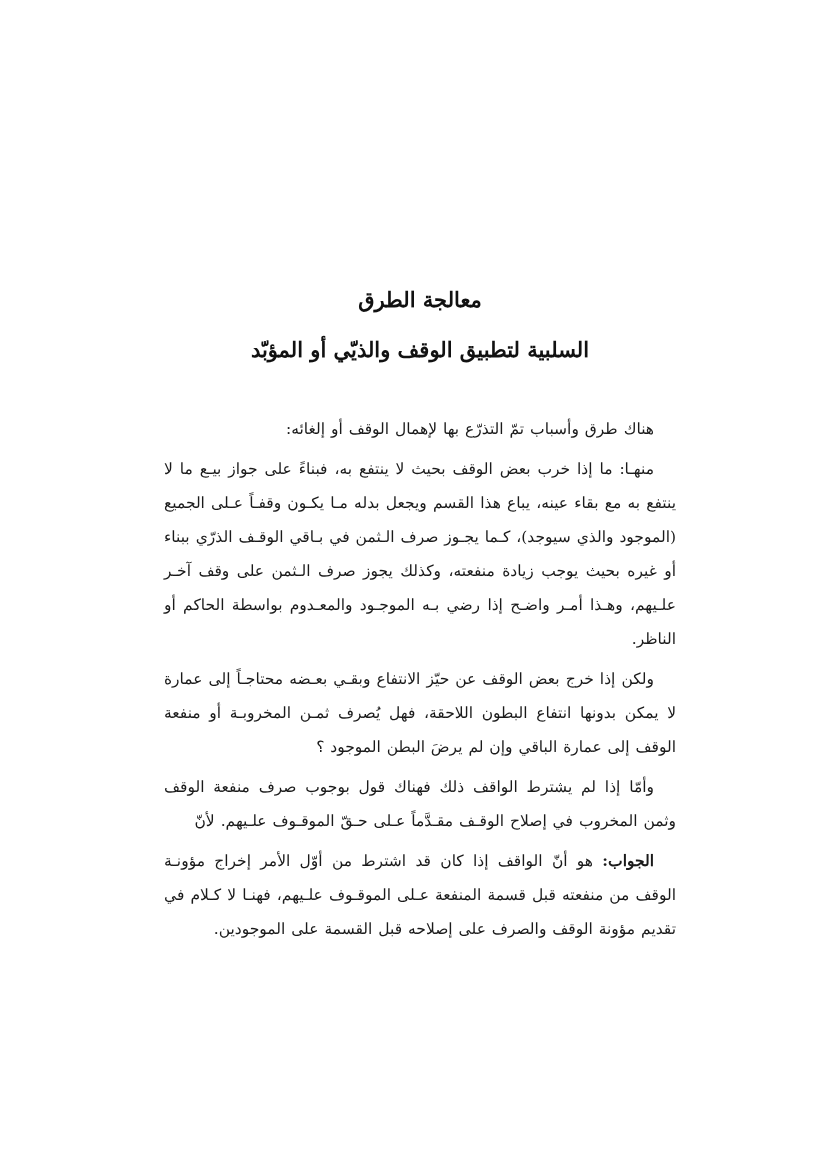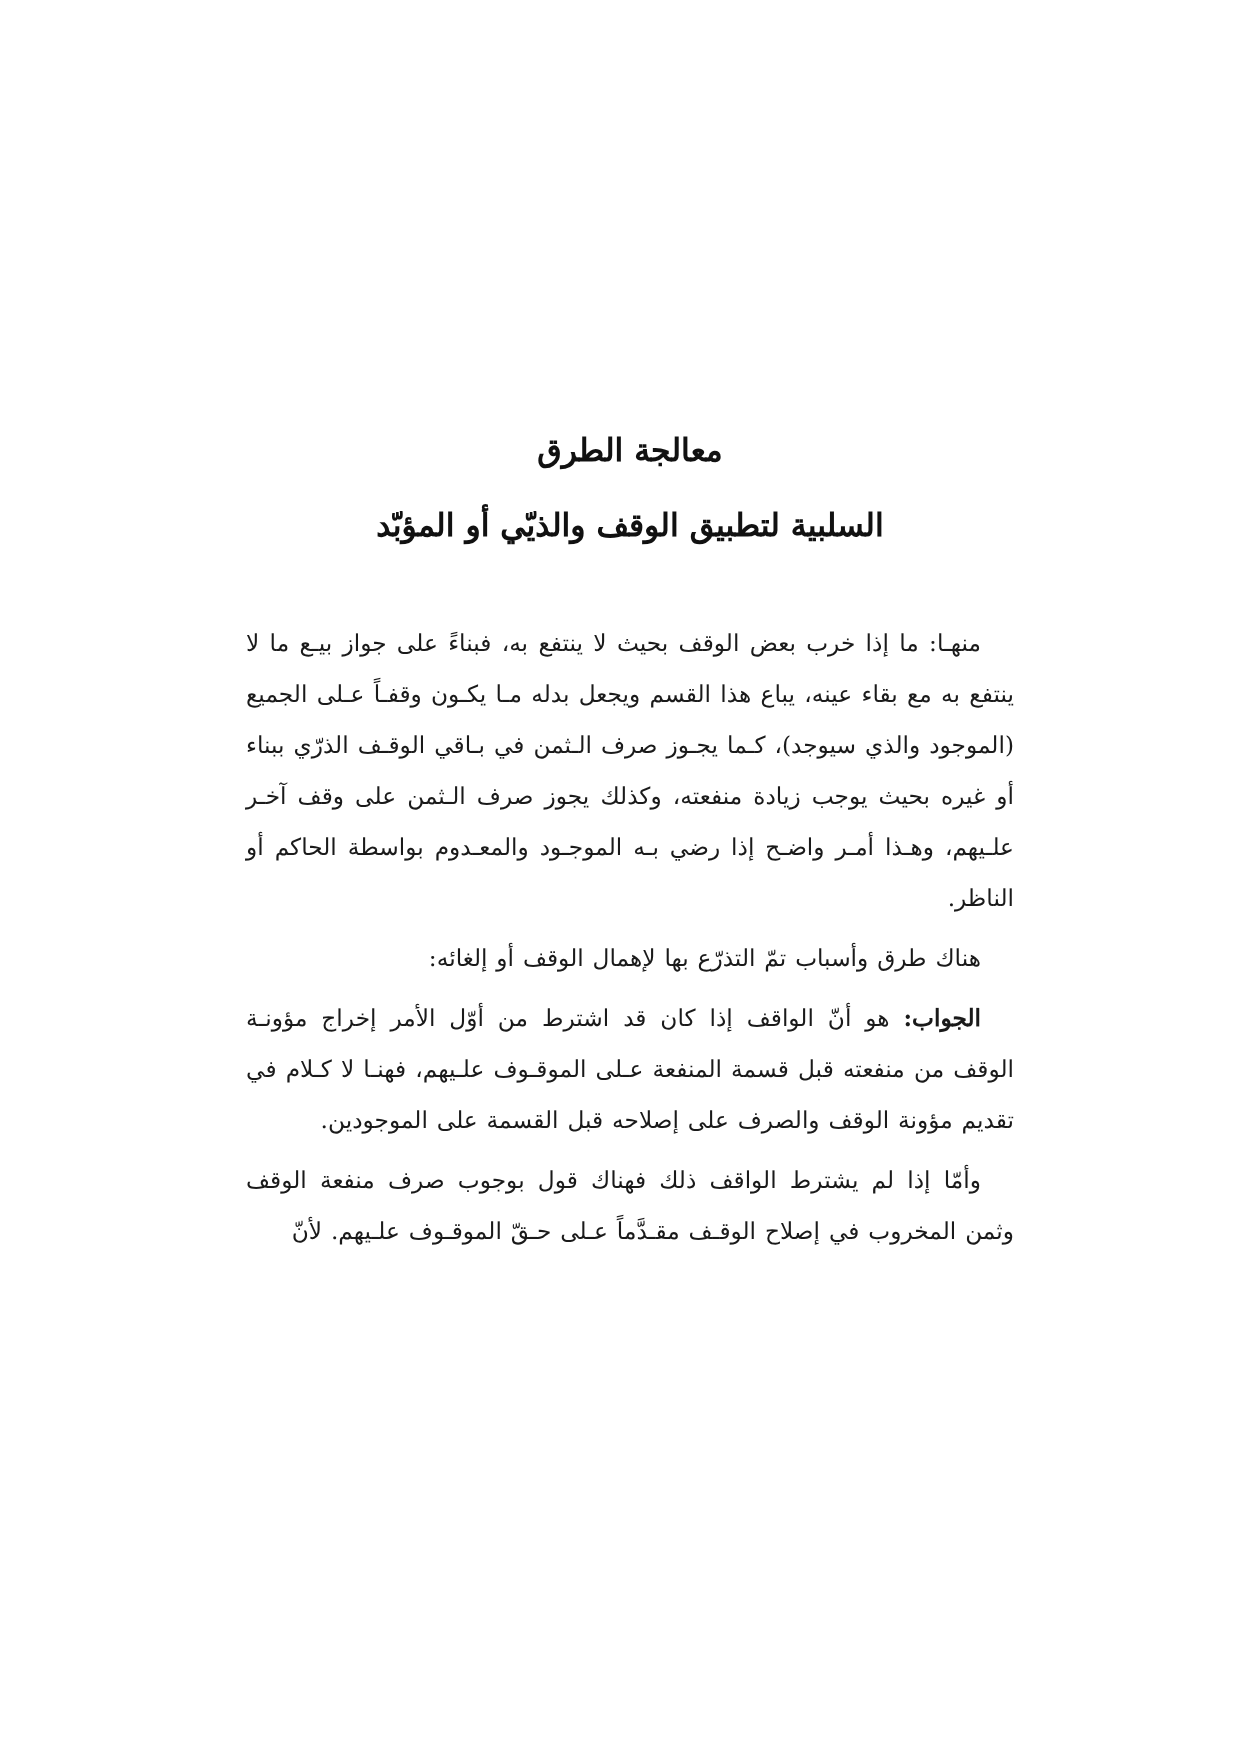--- a/index.html
+++ b/index.html
@@ -57,26 +57,29 @@
     }
   </style>
 </head>
 <body>
 
 <div class="page">
   <h1 class="title title-1">معالجة الطرق</h1>
   <h2 class="title title-2">السلبية لتطبيق الوقف والذيّي أو المؤبّد</h2>
 
   <div class="body-text">
-    <p class="para">
-      <span>منهـا: ما إذا خرب بعض الوقف بحيث لا ينتفع به، فبناءً على جواز بيـع ما لا ينتفع به مع بقاء عينه، يباع هذا القسم ويجعل بدله مـا يكـون وقفـاً عـلى الجميع (الموجود والذي سيوجد)، كـما يجـوز صرف الـثمن في بـاقي الوقـف الذرّي ببناء أو غيره بحيث يوجب زيادة منفعته، وكذلك يجوز صرف الـثمن على وقف آخـر علـيهم، وهـذا أمـر واضـح إذا رضي بـه الموجـود والمعـدوم بواسطة الحاكم أو الناظر.</span>
-    </p>
     <p class="para first">
       <span>هناك طرق وأسباب تمّ التذرّع بها لإهمال الوقف أو إلغائه:</span>
     </p>
     <p class="para">
-      <span class="bold-lead">الجواب:</span><span> هو أنّ الواقف إذا كان قد اشترط من أوّل الأمر إخراج مؤونـة الوقف من منفعته قبل قسمة المنفعة عـلى الموقـوف علـيهم، فهنـا لا كـلام في تقديم مؤونة الوقف والصرف على إصلاحه قبل القسمة على الموجودين.</span>
+      <span>منهـا: ما إذا خرب بعض الوقف بحيث لا ينتفع به، فبناءً على جواز بيـع ما لا ينتفع به مع بقاء عينه، يباع هذا القسم ويجعل بدله مـا يكـون وقفـاً عـلى الجميع (الموجود والذي سيوجد)، كـما يجـوز صرف الـثمن في بـاقي الوقـف الذرّي ببناء أو غيره بحيث يوجب زيادة منفعته، وكذلك يجوز صرف الـثمن على وقف آخـر علـيهم، وهـذا أمـر واضـح إذا رضي بـه الموجـود والمعـدوم بواسطة الحاكم أو الناظر.</span>
+    </p>
+    <p class="para">
+      <span>ولكن إذا خرج بعض الوقف عن حيّز الانتفاع وبقـي بعـضه محتاجـاً إلى عمارة لا يمكن بدونها انتفاع البطون اللاحقة، فهل يُصرف ثمـن المخروبـة أو منفعة الوقف إلى عمارة الباقي وإن لم يرضَ البطن الموجود ؟</span>
     </p>
     <p class="para">
       <span>وأمّا إذا لم يشترط الواقف ذلك فهناك قول بوجوب صرف منفعة الوقف وثمن المخروب في إصلاح الوقـف مقـدَّماً عـلى حـقّ الموقـوف علـيهم. لأنّ</span>
+    </p>
+    <p class="para">
+      <span class="bold-lead">الجواب:</span><span> هو أنّ الواقف إذا كان قد اشترط من أوّل الأمر إخراج مؤونـة الوقف من منفعته قبل قسمة المنفعة عـلى الموقـوف علـيهم، فهنـا لا كـلام في تقديم مؤونة الوقف والصرف على إصلاحه قبل القسمة على الموجودين.</span>
     </p>
   </div>
 </div>
 
 </body></html>

